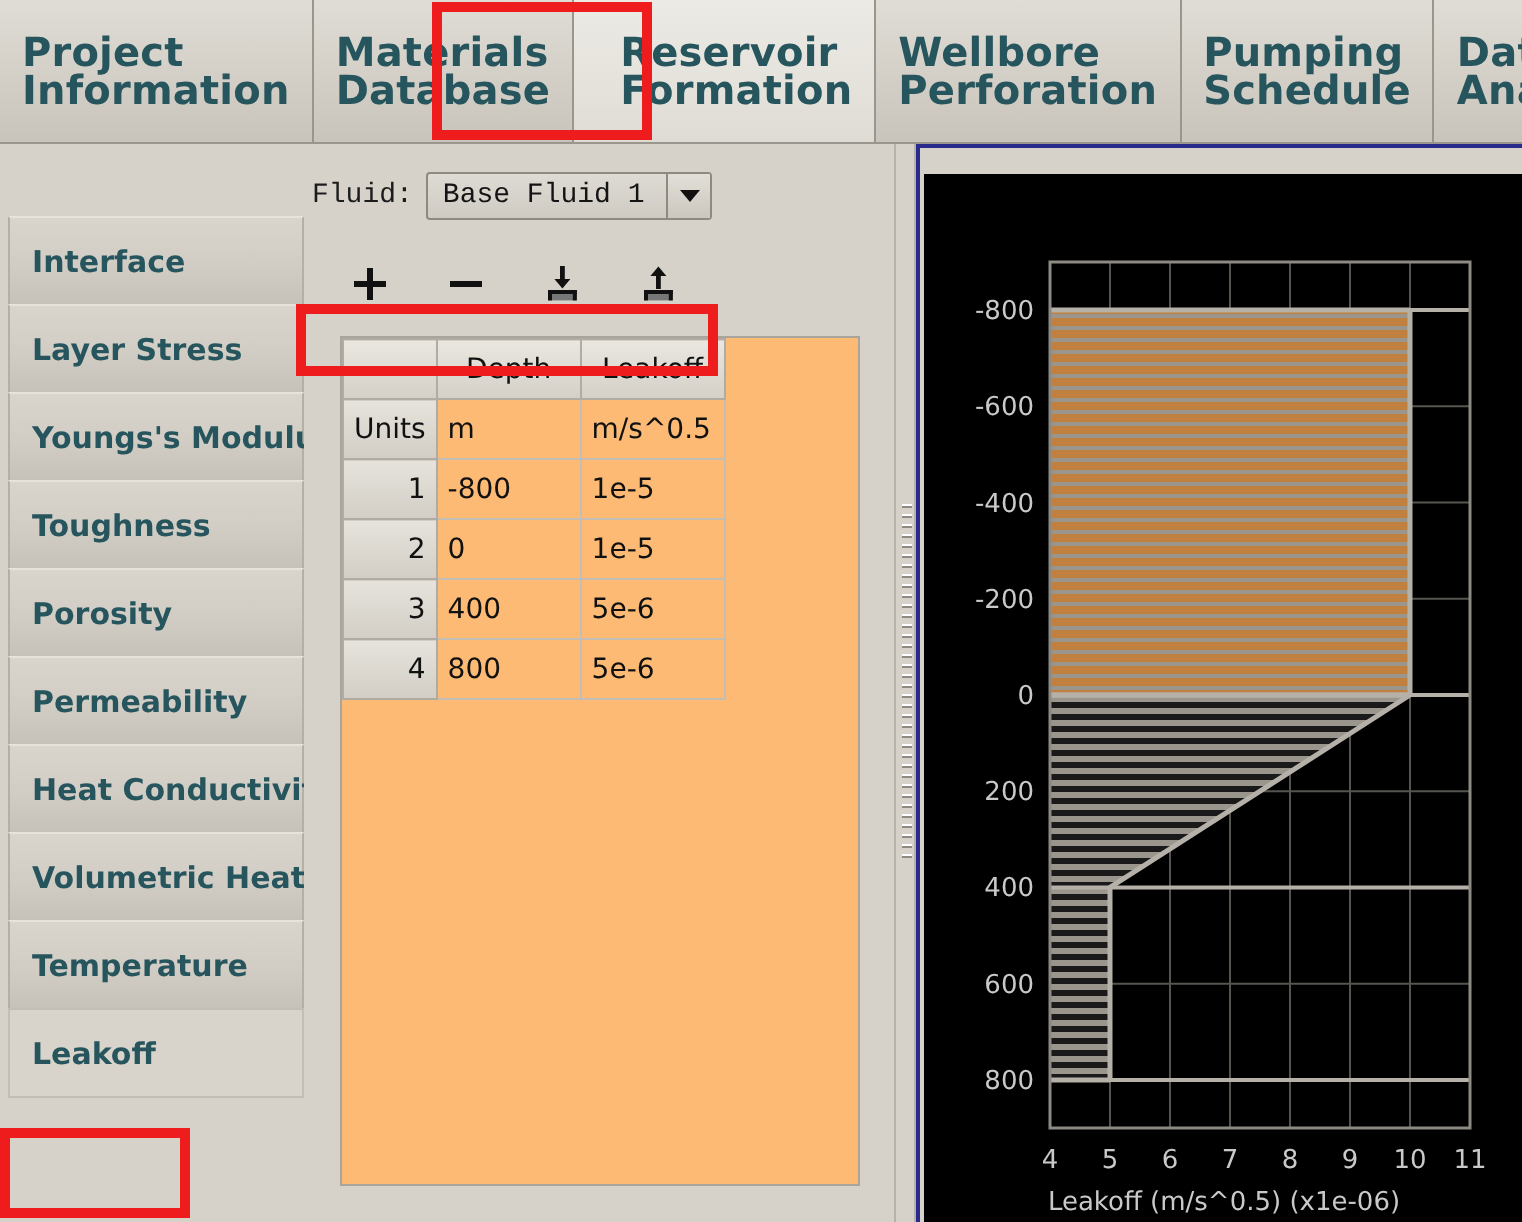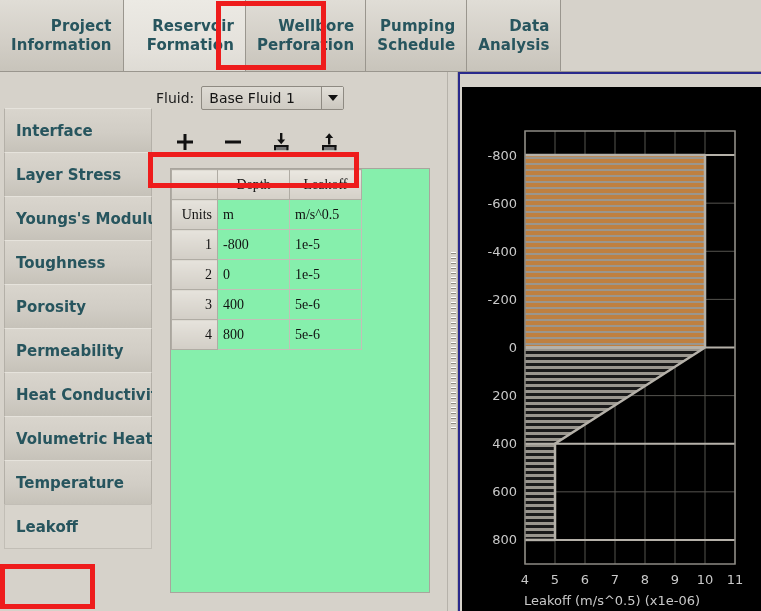--- a/index.html
+++ b/index.html
@@ -15,27 +15,27 @@
   
   #tabbar {
     position: absolute; left: 0; top: 0; width: 761px; height: 72px;
     background: #d6d2ca;
     border-bottom: 1px solid #9a968e;
     display: flex; align-items: stretch;
   }
   .tab {
     position: relative;
     display: flex; align-items: center; justify-content: center;
-    text-align: right;
+    text-align: left;
     padding: 0 11px;
     background: linear-gradient(to bottom, #e0ddd6 0%, #d2cec6 60%, #c8c4bb 100%);
     border-right: 1px solid #9a968e;
     color: #27555e;
     font-weight: bold;
-    font-size: 15px;
+    font-size: 20px;
     line-height: 19px;
     letter-spacing: .1px;
     cursor: pointer;
     white-space: pre-line;
   }
   .tab.active {
     background: linear-gradient(to bottom, #eceae4 0%, #e4e1db 70%, #dedbd4 100%);
     padding-left: 23px;
   }
   .tab-filler {
@@ -87,21 +87,21 @@
     z-index: 30;
   }
 
   
   #center {
     position: absolute; left: 156px; top: 0px; width: 288px; height: 539px;
     background: #d6d2ca;
   }
   #fluid-row {
     position: absolute; left: 0px; top: 14px;
-    display: flex; align-items: center; gap: 7px;
+    display: flex; align-items: center; gap: 7px; font-family: Liberation Mono, monospace;
   }
   #fluid-label {
     font-size: 14px; color: #1c1c1c;
   }
   #fluid-select {
     width: 143px; height: 24px;
     display: flex; align-items: center;
     background: linear-gradient(to bottom, #dedbd4, #cfcbc3);
     border: 1px solid #8e8a82;
     border-radius: 2px;
@@ -138,24 +138,23 @@
     width: 30px; height: 28px;
     display: flex; align-items: center; justify-content: center;
     cursor: pointer;
     background: transparent;
     border: none;
   }
 
   
   #table-wrap {
     position: absolute; left: 14px; top: 96px; width: 260px; height: 425px;
-    background: #86efac;
+    background: #fdba74;
     border: 1px solid #a9a59d;
     overflow: hidden;
-    font-family: Liberation Serif, serif;
   }
   table.grid {
     border-collapse: collapse;
     table-layout: fixed;
     font-size: 14px;
     color: #111;
   }
   table.grid th, table.grid td {
     border: 1px solid #c3bfb7;
     height: 30px;
@@ -220,20 +219,22 @@
     font-family: "DejaVu Sans", "Liberation Sans", sans-serif;
     font-size: 13px;
   }
 </style>
 </head>
 <body>
 
 <div id="tabbar">
   <div class="tab"><span>Project
 Information</span></div>
+  <div class="tab"><span>Materials
+Database</span></div>
   <div class="tab active"><span>Reservoir
 Formation</span></div>
   <div class="tab"><span>Wellbore
 Perforation</span></div>
   <div class="tab"><span>Pumping
 Schedule</span></div>
   <div class="tab"><span>Data
 Analysis</span></div>
   <div class="tab tab-filler"></div>
 </div>

